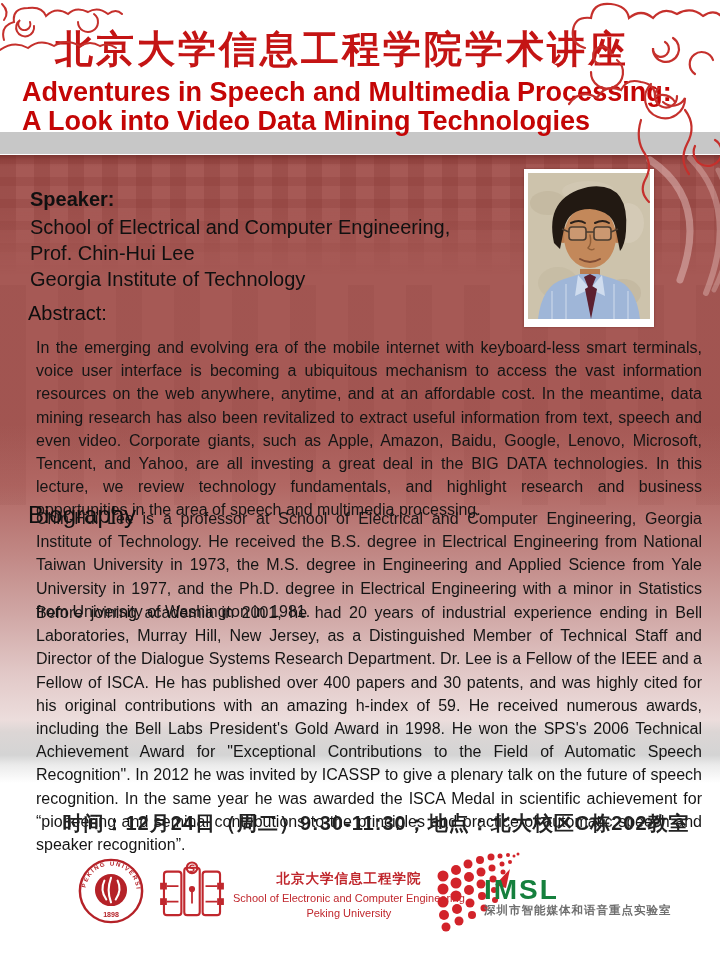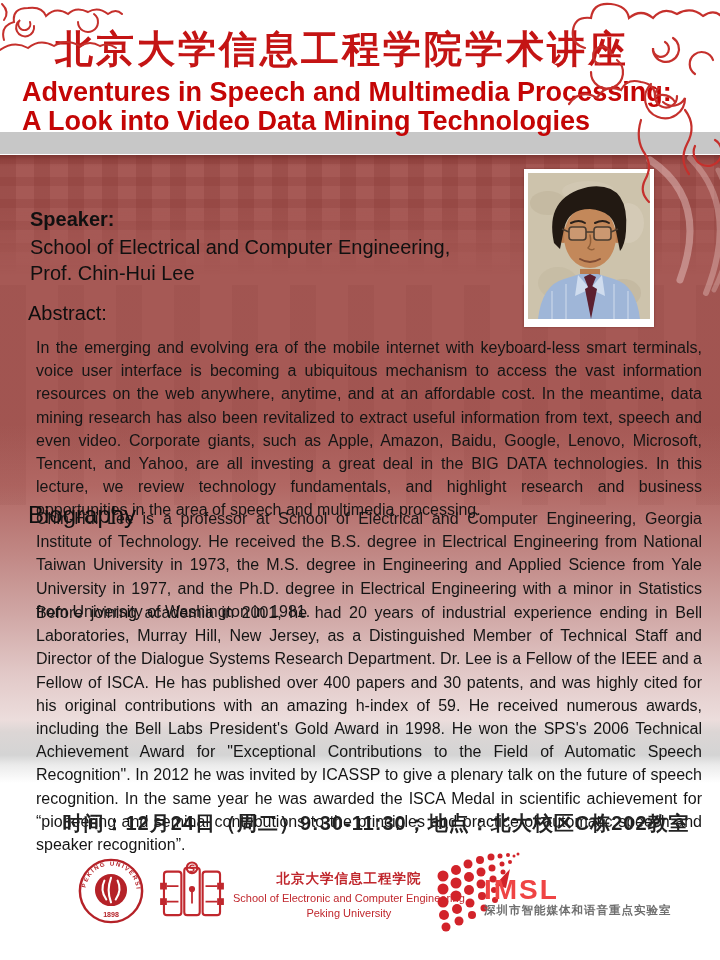--- a/index.html
+++ b/index.html
@@ -25,21 +25,21 @@
   .tex1{position:absolute;left:0;top:155px;width:720px;height:130px;z-index:1;opacity:.55;
     background:
       linear-gradient(180deg, rgba(166,89,85,0) 0px, rgba(166,89,85,0) 55px, rgba(166,89,85,1) 120px),
       repeating-linear-gradient(90deg, rgba(110,30,27,.30) 0 16px, rgba(110,30,27,0) 16px 34px),
       repeating-linear-gradient(180deg, rgba(110,30,27,.25) 0 9px, rgba(110,30,27,0) 9px 22px);}
   .tex2{position:absolute;left:0;top:285px;width:720px;height:220px;z-index:1;opacity:.12;
     background:repeating-linear-gradient(90deg, rgba(90,20,18,.5) 0 26px, rgba(90,20,18,0) 26px 58px);}
   .swirl{position:absolute;left:555px;top:155px;z-index:1;}
   
   .speaker{position:absolute;left:30px;top:186px;z-index:3;color:#101010;font-size:20px;line-height:26px;}
-  .speaker .h{font-weight:bold;margin-bottom:2px;margin-top:20px;}
+  .speaker .h{font-weight:bold;margin-bottom:2px;}
   .sec-h{position:absolute;left:28px;z-index:3;color:#0e0e0e;font-weight:normal;font-size:20px;}
   .abstract-h{top:302px;}
   .bio-h{top:473px;font-size:24px;margin-top:28px;}
   .body-text{position:absolute;left:28px;width:666px;z-index:3;color:#151515;
              font-size:16px;line-height:23.2px;text-align:justify;margin:8px;}
   .abstract-p{top:328px;}
   .bio-p1{top:499px;}
   .bio-p2{top:593px;}
   
   .photo{position:absolute;left:524px;top:169px;z-index:3;background:#ffffff;padding:4px;
@@ -47,21 +47,21 @@
   
   .schedule{position:absolute;left:16px;top:810px;width:100%;text-align:center;z-index:3;
             color:#222222;font-weight:bold;font-size:20px;letter-spacing:1px;}
   
   .seal{position:absolute;left:78px;top:858px;z-index:3;}
   .eecs-logo{position:absolute;left:156px;top:861px;z-index:3;}
   .school-text{position:absolute;left:233px;top:870px;z-index:3;color:#c0272d;text-align:center;}
   .school-text .cn{font-size:13.5px;font-weight:bold;letter-spacing:1px;margin-bottom:3px;}
   .school-text .en{font-size:11px;line-height:15px;}
   .imsl-dots{position:absolute;left:432px;top:848px;z-index:3;}
-  .imsl-word{position:absolute;left:484px;top:874px;z-index:3;color:#ef4444;
+  .imsl-word{position:absolute;left:484px;top:874px;z-index:3;color:#15803d;
              font-weight:900;font-size:28px;letter-spacing:2px;}
   .imsl-cn{position:absolute;left:484px;top:903px;z-index:3;color:#6e6e6e;
            font-weight:bold;font-size:11.5px;letter-spacing:1px;}
 </style>
 </head>
 <body>
 
 <div class="poster">
 
   <div class="body-bg"></div>
@@ -103,20 +103,21 @@
       <path d="M130,110 q12,16 2,34 q-8,16 2,30"></path>
       <path d="M158,60 a12,12 0 1 0 -18,14"></path>
       <path d="M160,140 a14,14 0 1 1 -20,6"></path>
     </g>
   </svg>
 
   <div class="speaker">
     <div class="h">Speaker:</div>
     <div>School of Electrical and Computer Engineering,</div>
     <div>Prof. Chin-Hui  Lee</div>
+    <div>Georgia Institute of Technology</div>
   </div>
 
   <div class="photo">
     <svg width="122" height="146" viewBox="0 0 122 146">
       <rect width="122" height="146" fill="#cdc3ac"></rect>
       <ellipse cx="20" cy="30" rx="18" ry="12" fill="#bdb298" opacity="0.5"></ellipse>
       <ellipse cx="100" cy="50" rx="16" ry="20" fill="#d8cfbc" opacity="0.6"></ellipse>
       <ellipse cx="30" cy="110" rx="20" ry="16" fill="#c2b79e" opacity="0.5"></ellipse>
       <ellipse cx="95" cy="120" rx="18" ry="14" fill="#b8ad94" opacity="0.4"></ellipse>
       <ellipse cx="60" cy="18" rx="26" ry="10" fill="#d5ccb8" opacity="0.5"></ellipse>

